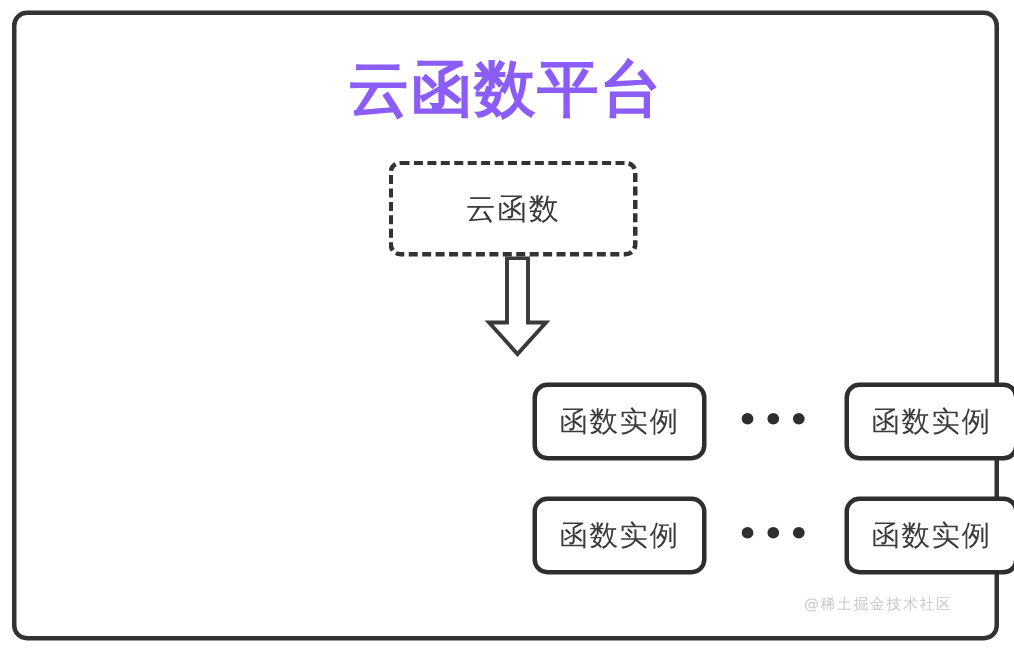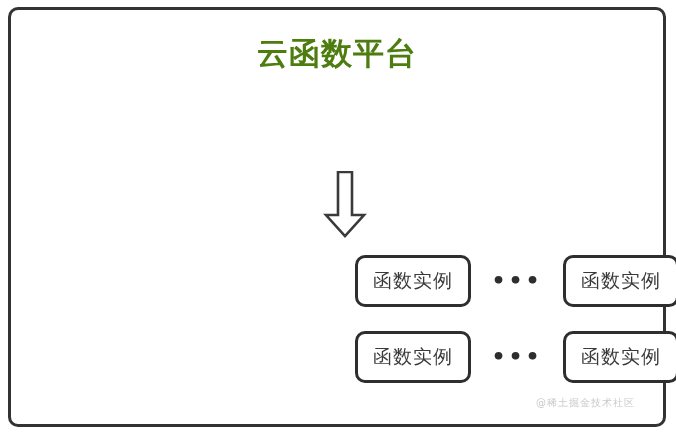--- a/index.html
+++ b/index.html
@@ -28,23 +28,23 @@
     background: #ffffff;
   }
 
   
   .platform-title {
     position: absolute;
     left: 0;
     top: 25px;
     width: 100%;
     text-align: center;
-    font-size: 31px;
+    font-size: 41px;
     font-weight: bold;
-    color: #4d7c0f;
+    color: #8b5cf6;
     letter-spacing: 1px;
     line-height: 1.2;
   }
 
   
   .fn-dashed-box {
     position: absolute;
     left: 248px;
     top: 97px;
     width: 166px;
@@ -122,20 +122,23 @@
     letter-spacing: 1px;
   }
 </style>
 </head>
 <body>
 
 <div class="platform-frame">
 
   <div class="platform-title">云函数平台</div>
 
+  <div class="fn-dashed-box">
+    <span class="label">云函数</span>
+  </div>
 
   <div class="down-arrow">
     <svg width="44" height="68" viewBox="0 0 44 68" xmlns="http://www.w3.org/2000/svg">
       <polygon points="15,1 29,1 29,44 41,44 22,65 3,44 15,44" fill="#ffffff" stroke="#3a3a3a" stroke-width="2.6" stroke-linejoin="miter"></polygon>
     </svg>
   </div>
 
   <div class="instance-row row-1">
     <div class="instance-box">
       <span class="label">函数实例</span>

